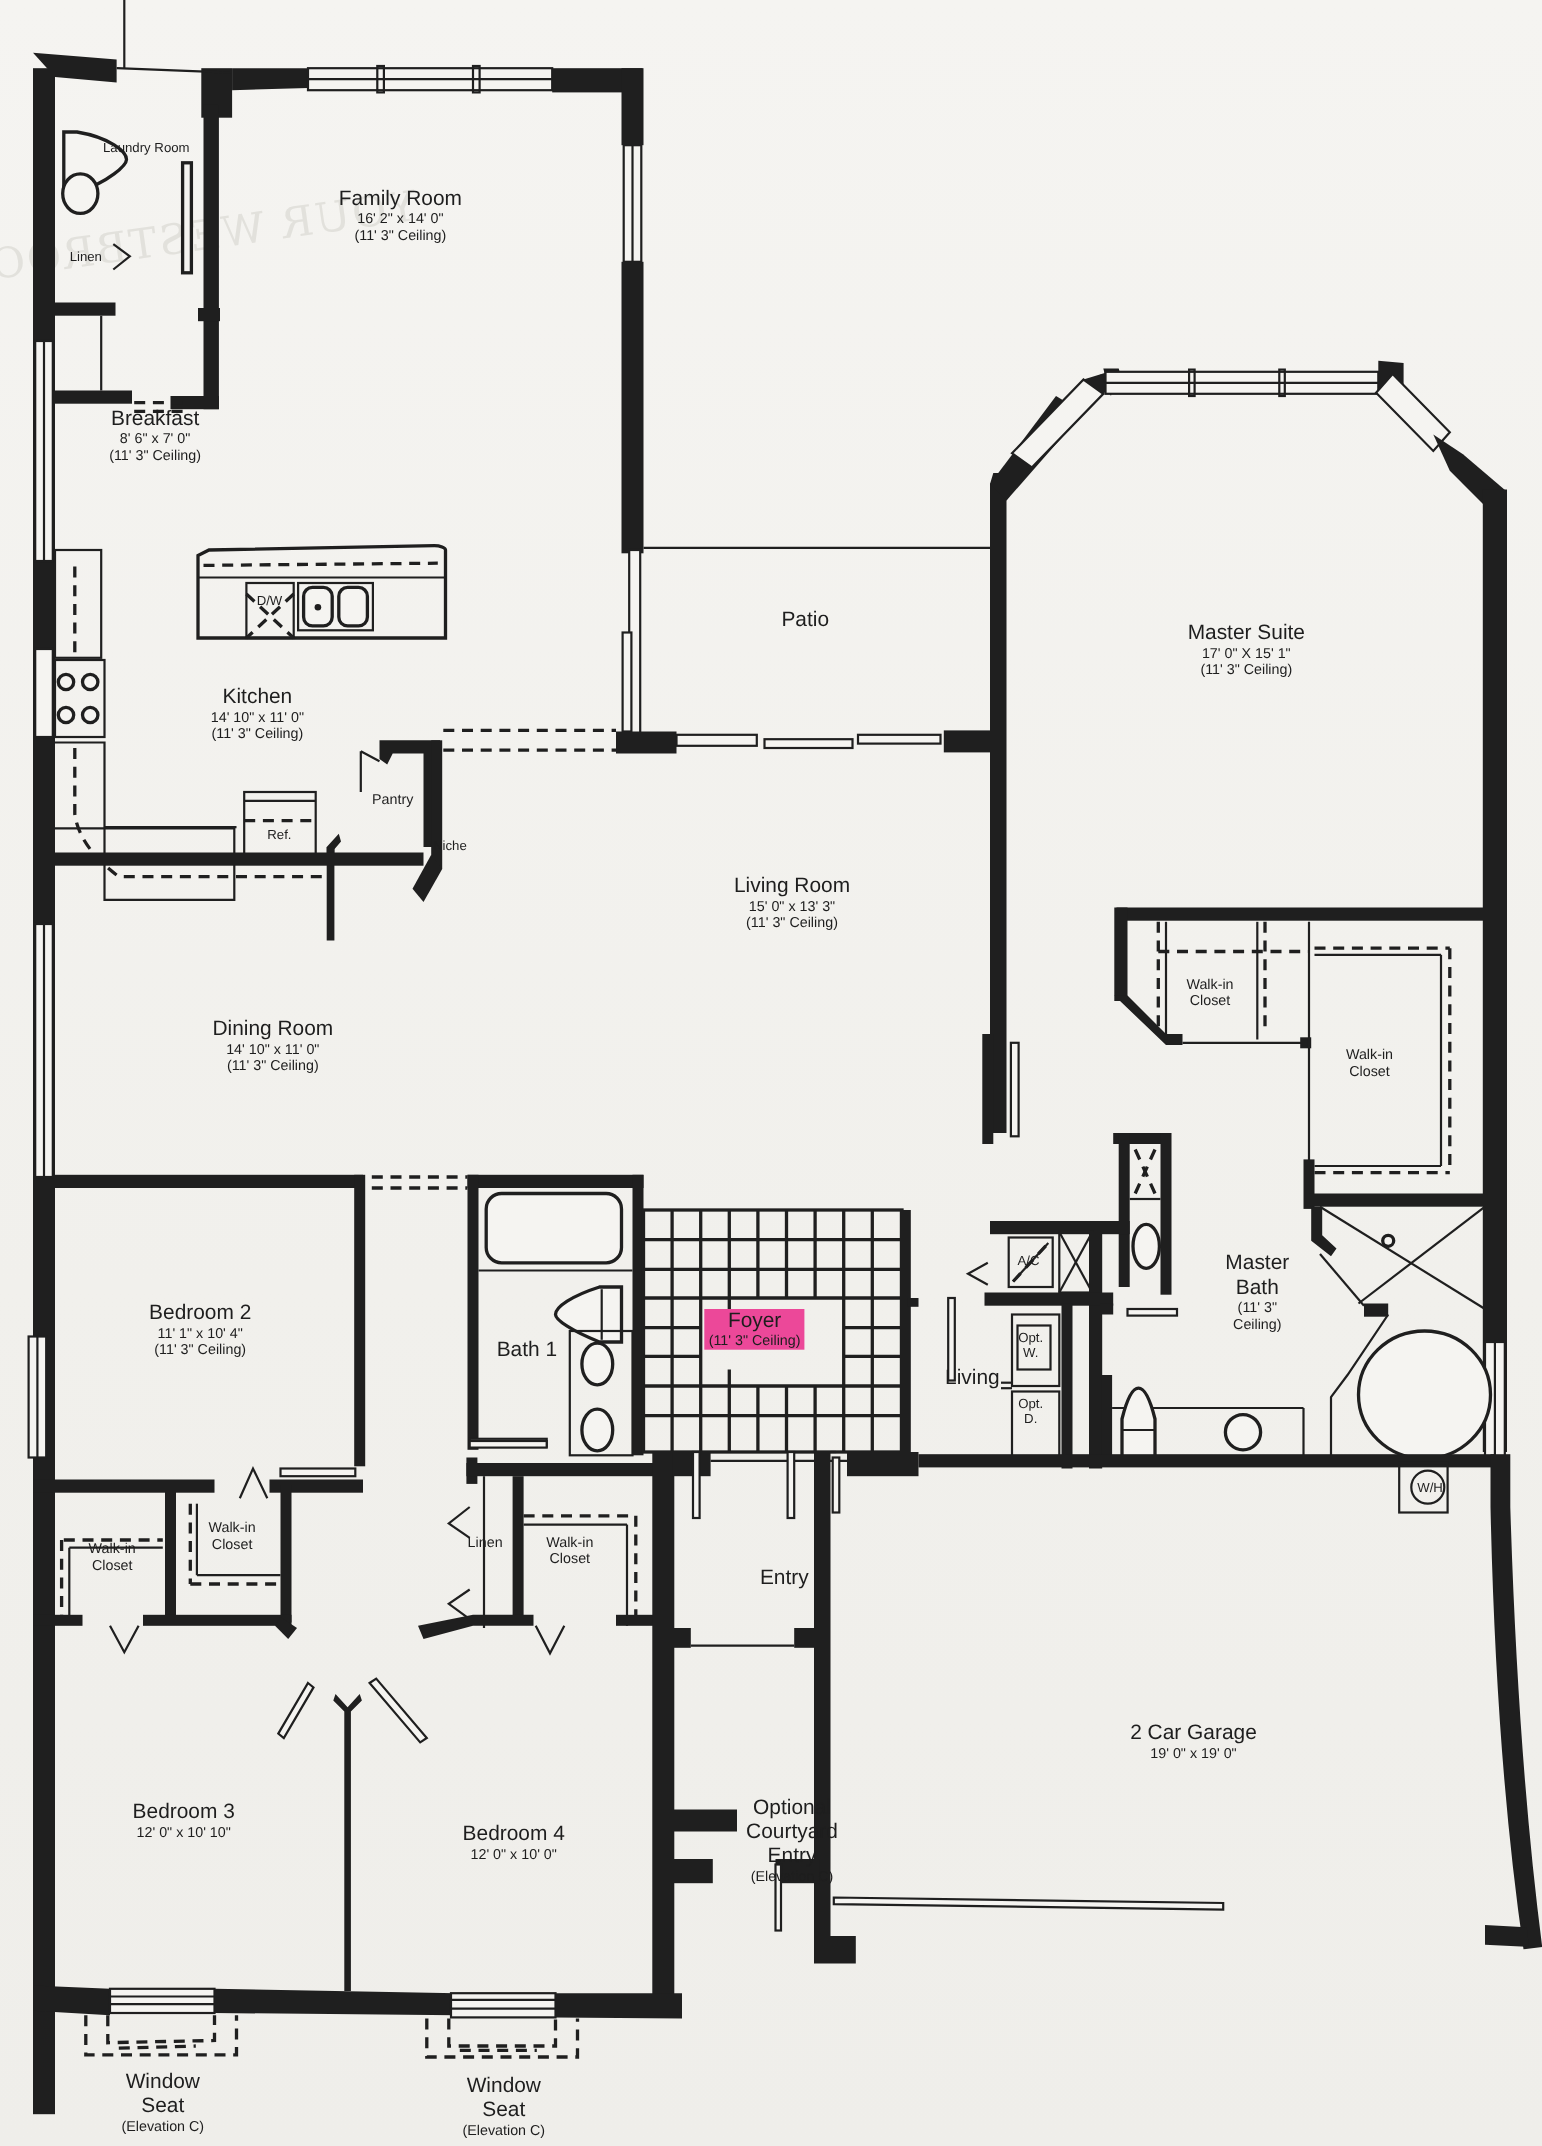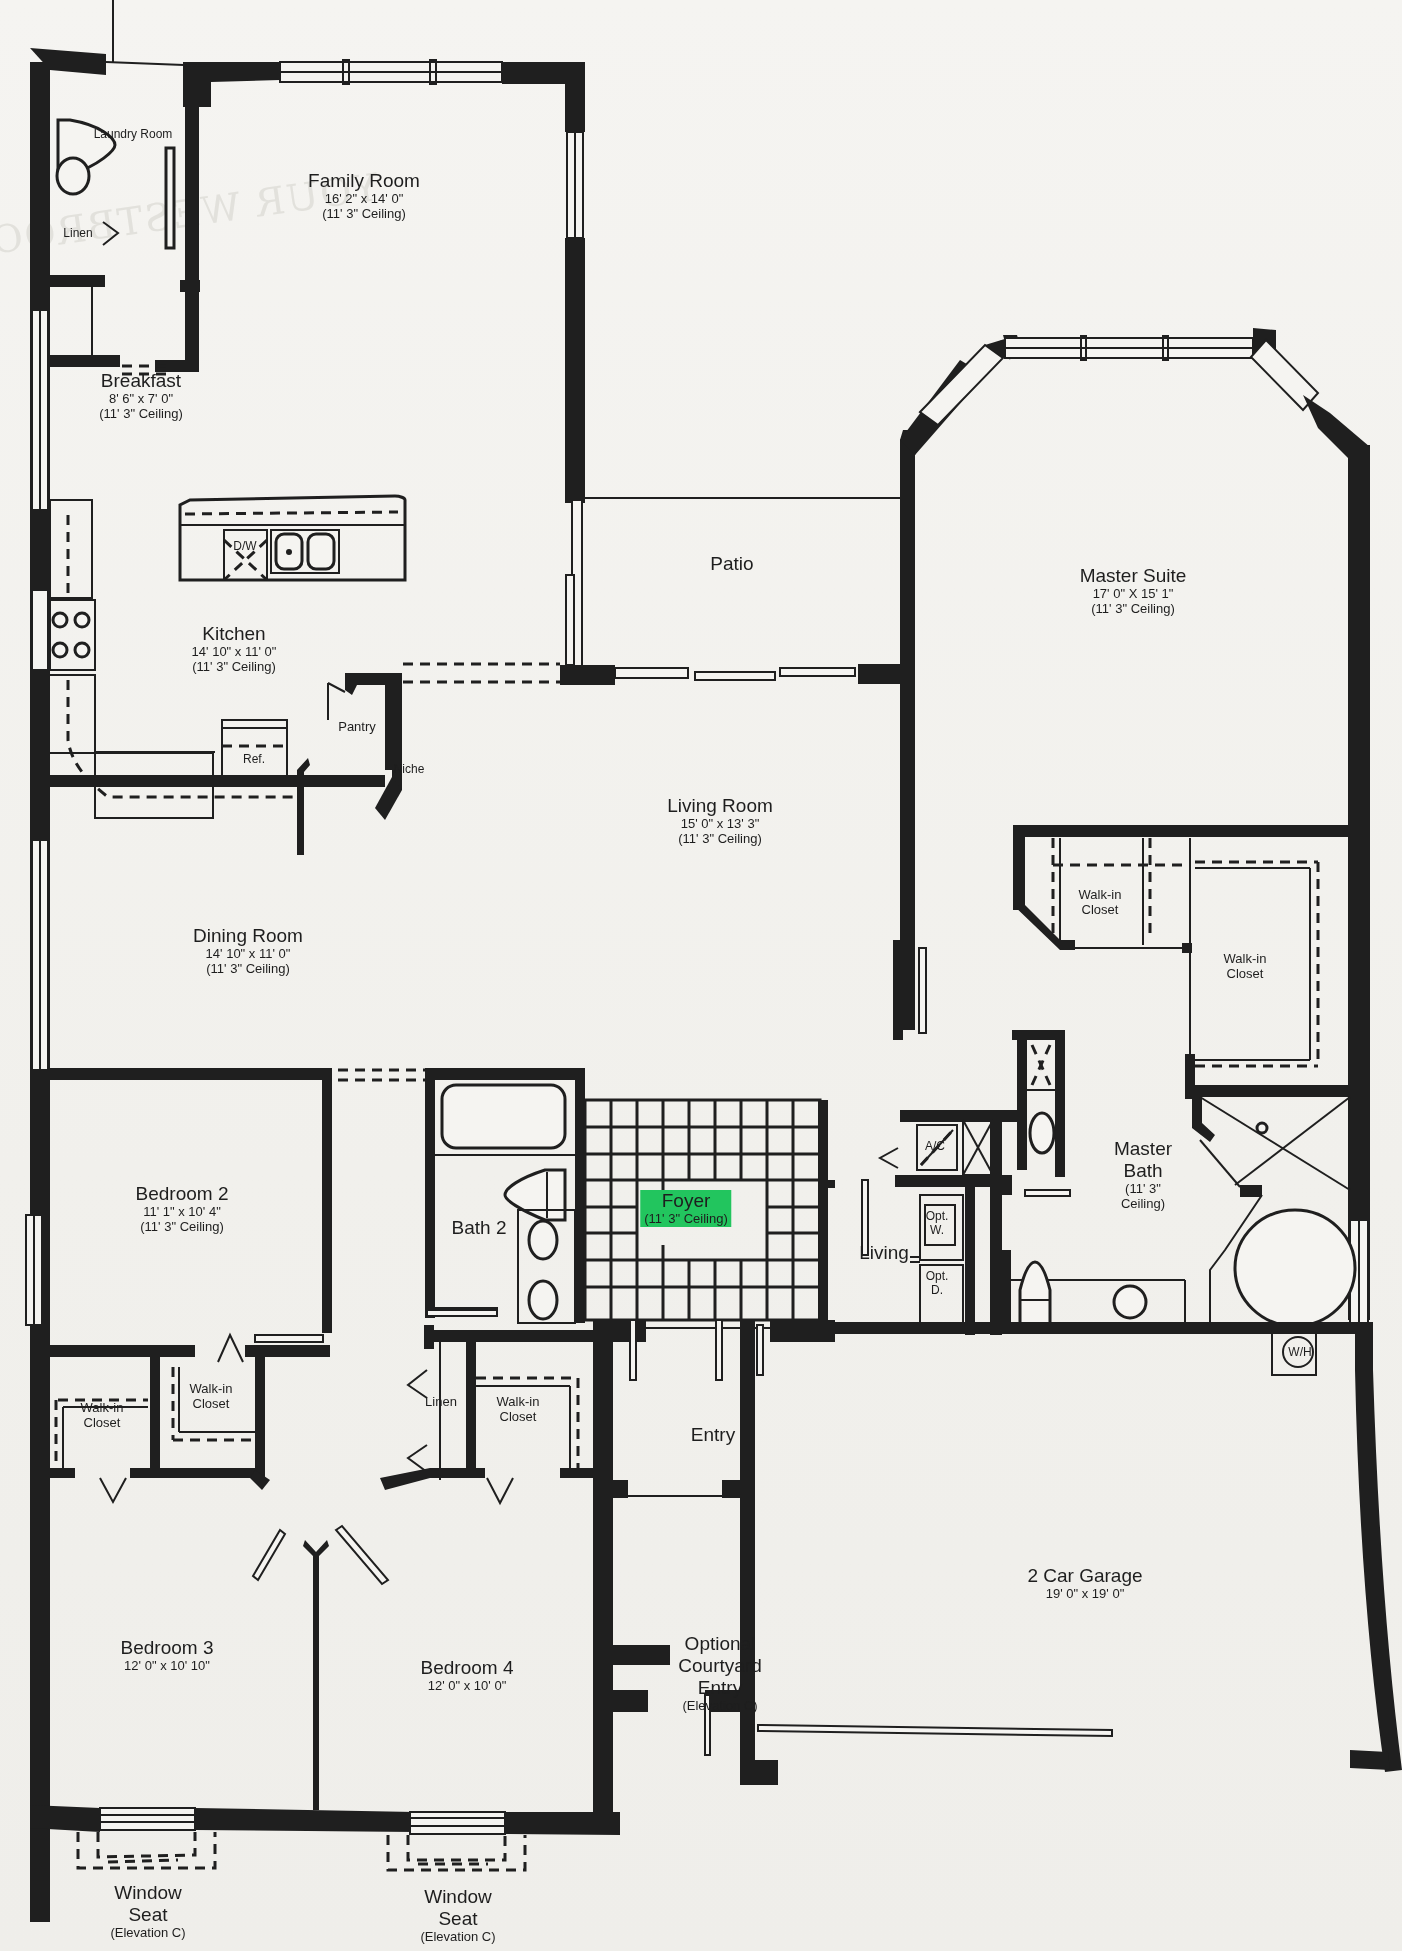--- a/index.html
+++ b/index.html
@@ -414,23 +414,23 @@
 </div>
 <div class="lbl" style="left:884px; top:1242px;">
   <span class="name">Living</span>
 </div>
 <div class="lbl" style="left:182px; top:1183px;">
   <span class="name">Bedroom 2</span>
   <span class="dim">11' 1" x 10' 4"</span>
   <span class="ceil">(11' 3" Ceiling)</span>
 </div>
 <div class="lbl" style="left:479px; top:1217px;">
-  <span class="name">Bath 2</span>
-</div>
-<div class="lbl" style="left:686px; top:1190px; background:#22c55e; padding:0 4px;">
+  <span class="name">Bath 1</span>
+</div>
+<div class="lbl" style="left:686px; top:1190px; background:#ec4899; padding:0 4px;">
   <span class="name">Foyer</span>
   <span class="ceil">(11' 3" Ceiling)</span>
 </div>
 <div class="lbl sm" style="left:102px; top:1401px; width:60px; white-space:normal;">
   <span class="name">Walk-in Closet</span>
 </div>
 <div class="lbl sm" style="left:211px; top:1382px; width:60px; white-space:normal;">
   <span class="name">Walk-in Closet</span>
 </div>
 <div class="lbl sm" style="left:441px; top:1395px;">

